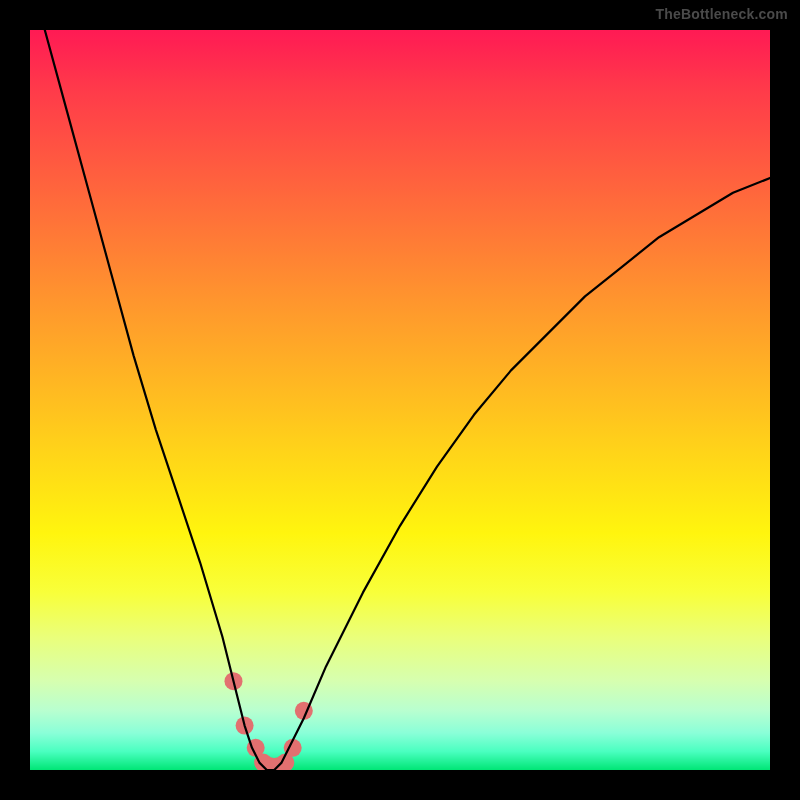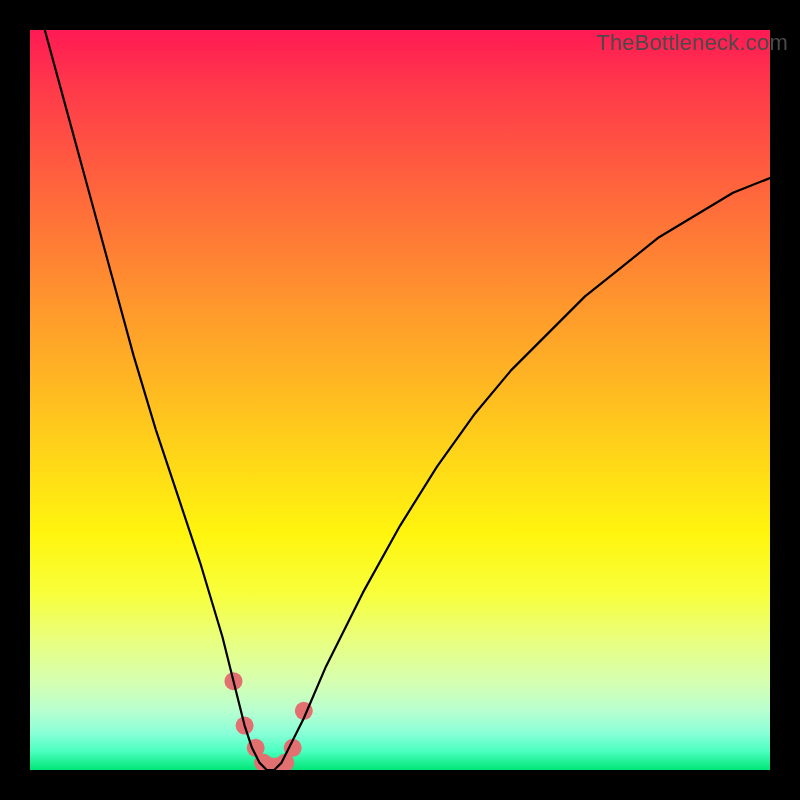--- a/index.html
+++ b/index.html
@@ -47,25 +47,24 @@
       #8affd8 95%,
       #4affc0 97.5%,
       #00e676 100%
     );
   }
   .watermark {
     position: absolute;
     top: 6px;
     right: 12px;
     color: #4a4a4a;
-    font-size: 22px;
-    font-weight: 400;
+    font-size: 14px;
+    font-weight: 700;
     letter-spacing: 0.2px;
     user-select: none;
-    margin-top: 24px;
   }
   svg.curve {
     position: absolute;
     left: 0; top: 0;
     width: 740px;
     height: 740px;
   }
 </style>
 </head>
 <body>

